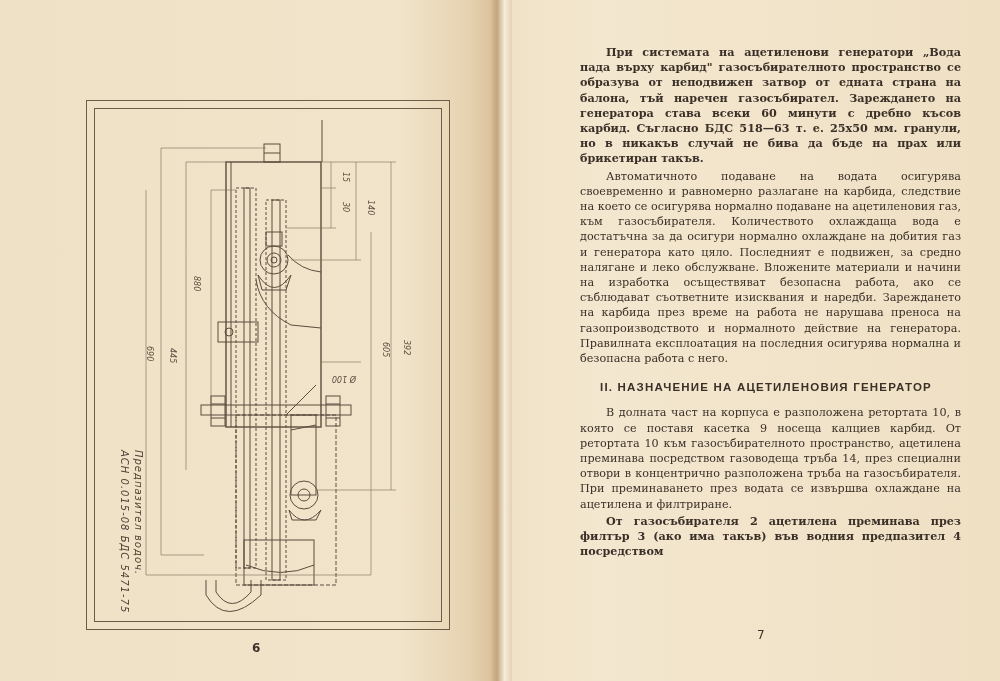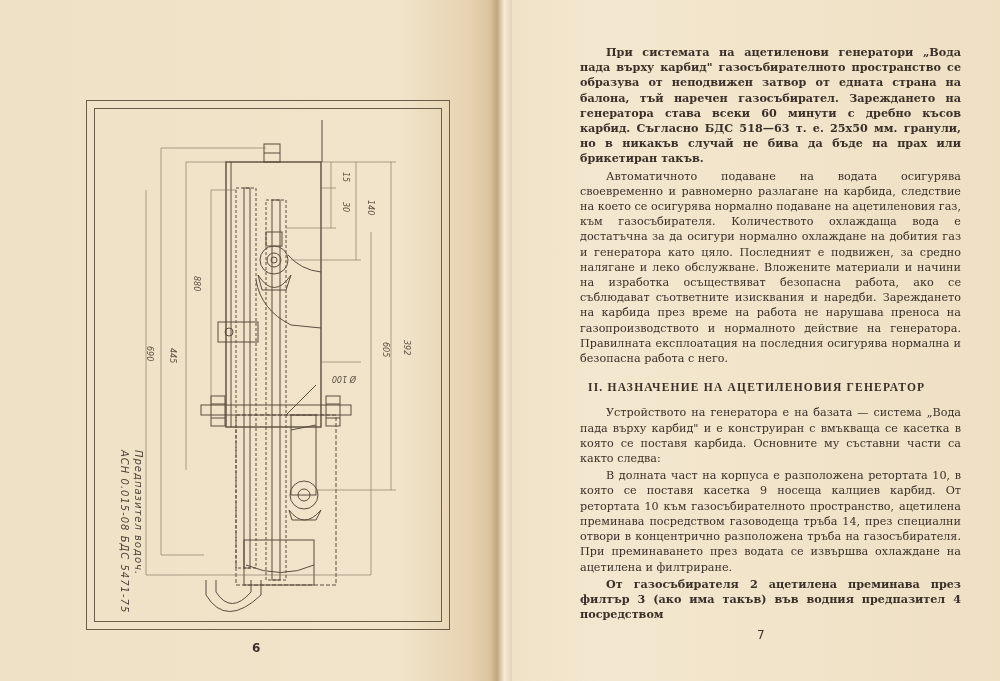--- a/index.html
+++ b/index.html
@@ -11,21 +11,21 @@
   .gutter { position:absolute; left:490px; top:0; width:22px; height:681px; background:linear-gradient(90deg,rgba(160,120,80,0.0),rgba(150,110,70,0.35),rgba(255,250,240,0.6),rgba(150,110,70,0.15)); }
   .frame-outer { position:absolute; left:86px; top:100px; width:362px; height:528px; border:1px solid #6b5c4a; }
   .frame-inner { position:absolute; left:94px; top:108px; width:346px; height:512px; border:1px solid #6b5c4a; }
   svg.drawing { position:absolute; left:86px; top:100px; }
   .side-note { position:absolute; left:128px; top:450px; width:60px; height:170px; }
   .side-note span { position:absolute; transform:rotate(90deg); transform-origin:left top; white-space:nowrap; font-family:"DejaVu Sans", sans-serif; font-style:italic; font-size:10px; color:#4d4236; letter-spacing:1px; }
   .page-num { position:absolute; font-family:"DejaVu Sans", sans-serif; font-weight:bold; font-size:12px; color:#3c3228; }
   .text-col { position:absolute; left:580px; top:45px; width:393px; color:#3a3028; font-size:11.2px; line-height:15.2px; text-align:justify; }
   .text-col p { margin:0 12px 2px 0; text-indent:26px; }
   .text-col p.bold { font-weight:bold; }
-  .text-col h2 { margin:14px 0 10px 0; font-family:Liberation Serif, serif; font-size:11.5px; letter-spacing:1.2px; font-weight:bold; color:#3a3028; text-indent:8px; }
+  .text-col h2 { margin:14px 0 10px 12px; font-family:Liberation Sans, sans-serif; font-size:11.5px; letter-spacing:1.2px; font-weight:bold; color:#3a3028; text-indent:8px; }
   .dim { font-family:"DejaVu Sans", sans-serif; font-style:italic; font-size:8px; fill:#5a4d3e; }
 </style>
 </head>
 <body>
 
 <div class="spread">
 
   <div class="page left">
     <div class="frame-outer"></div>
     <div class="frame-inner"></div>
@@ -122,19 +122,18 @@
   </div>
 
   <div class="gutter"></div>
 
   <div class="page right"></div>
 
   <div class="text-col">
     <p class="bold">При системата на ацетиленови генератори „Вода пада върху карбид" газосъбирателното пространство се образува от неподвижен затвор от едната страна на балона, тъй наречен газосъбирател. Зареждането на генератора става всеки 60 минути с дребно късов карбид. Съгласно БДС 518—63 т. е. 25х50 мм. гранули, но в никакъв случай не бива да бъде на прах или брикетиран такъв.</p>
     <p>Автоматичното подаване на водата осигурява своевременно и равномерно разлагане на карбида, следствие на което се осигурява нормално подаване на ацетиленовия газ, към газосъбирателя. Количеството охлаждаща вода е достатъчна за да осигури нормално охлаждане на добития газ и генератора като цяло. Последният е подвижен, за средно налягане и леко обслужване. Вложените материали и начини на изработка осъществяват безопасна работа, ако се съблюдават съответните изисквания и наредби. Зареждането на карбида през време на работа не нарушава преноса на газопроизводството и нормалното действие на генератора. Правилната експлоатация на последния осигурява нормална и безопасна работа с него.</p>
     <h2>II. НАЗНАЧЕНИЕ НА АЦЕТИЛЕНОВИЯ ГЕНЕРАТОР</h2>
-    <p>Устройството на генератора е на базата — система „Вода пада върху карбид" и е конструиран с вмъкваща се касетка в която се поставя карбида. Основните му съставни части са както следва:</p>
     <p>В долната част на корпуса е разположена ретортата 10, в която се поставя касетка 9 носеща калциев карбид. От ретортата 10 към газосъбирателното пространство, ацетилена преминава посредством газоводеща тръба 14, през специални отвори в концентрично разположена тръба на газосъбирателя. При преминаването през водата се извършва охлаждане на ацетилена и филтриране.</p>
     <p class="bold">От газосъбирателя 2 ацетилена преминава през филтър 3 (ако има такъв) във водния предпазител 4 посредством</p>
   </div>
 
   <div class="page-num" style="left:757px; top:628px; font-weight:normal;">7</div>
 </div>
 
 </body></html>

